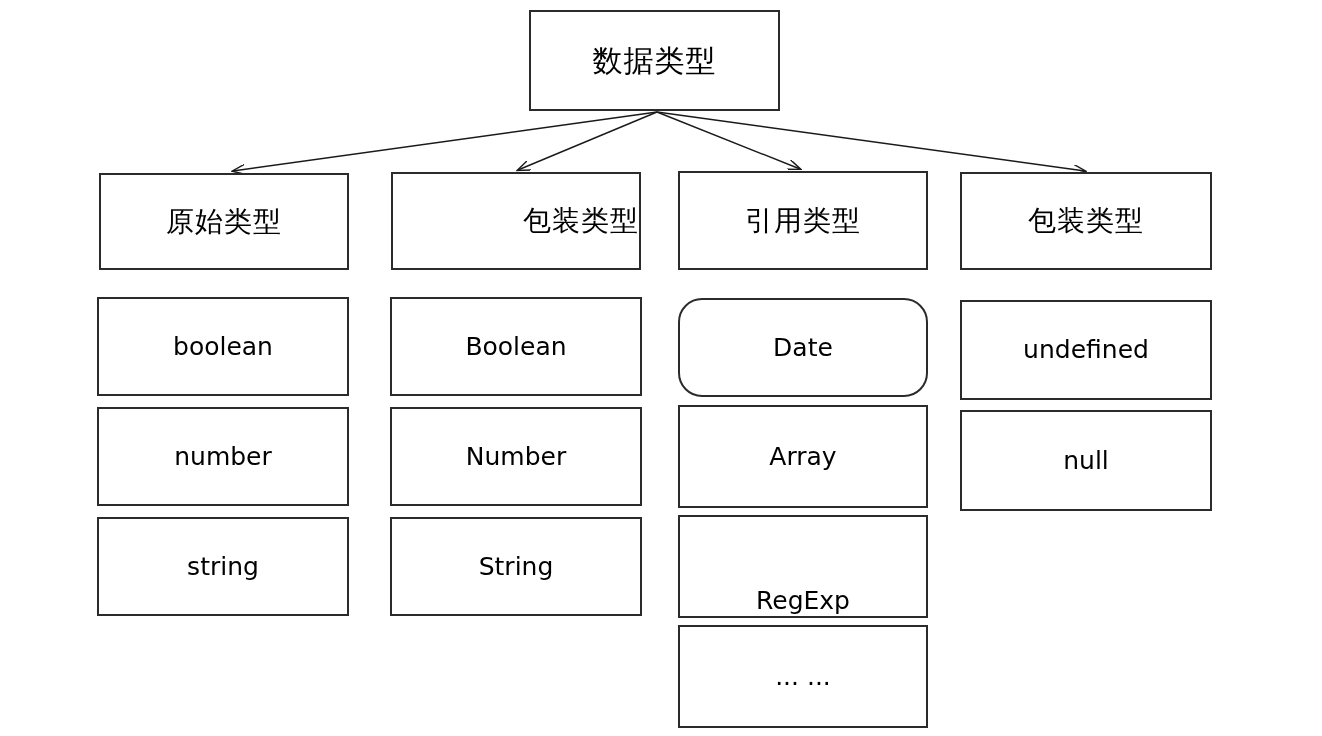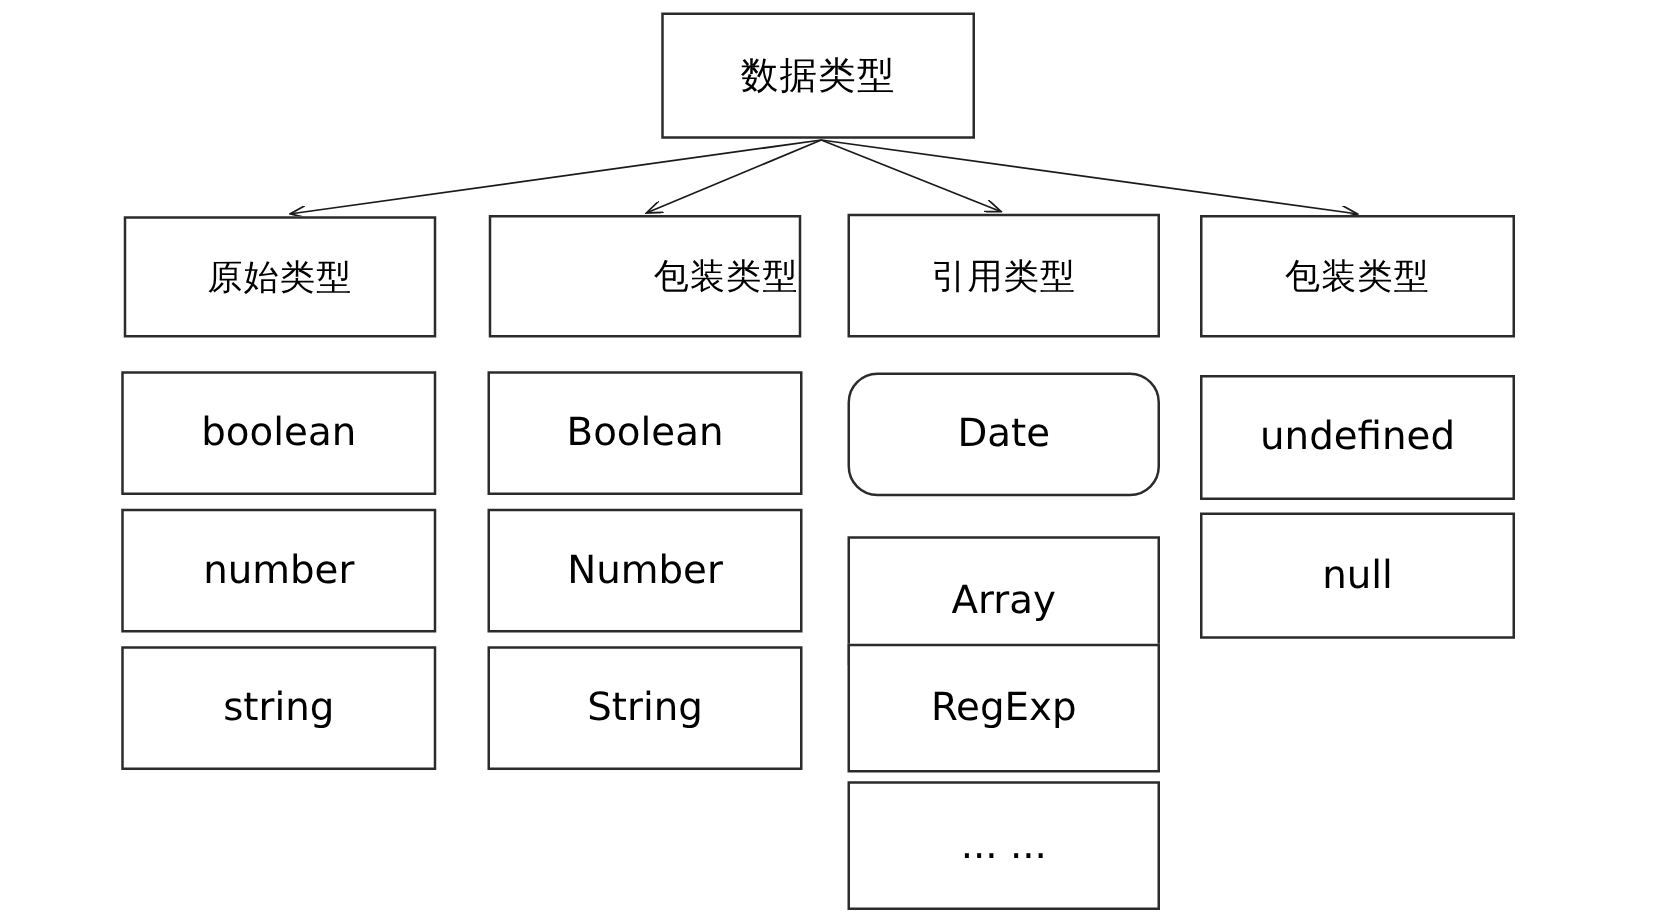--- a/index.html
+++ b/index.html
@@ -39,21 +39,21 @@
   }
   .node-root {
     font-size: 30px;
     letter-spacing: 1px;
   }
   .node-cat {
     font-size: 28px;
     letter-spacing: 1px;
   }
   .node-leaf {
-    font-size: 31px;
+    font-size: 25px;
   }
   .cjk {
     font-family: "DejaVu Sans", "Liberation Sans", sans-serif;
   }
 </style>
 </head>
 <body>
 
 <div id="canvas">
 
@@ -104,24 +104,24 @@
   <div class="node node-leaf" style="left: 390px; top: 407px; width: 252px; height: 99px;">
     <span>Number</span>
   </div>
   <div class="node node-leaf" style="left: 390px; top: 517px; width: 252px; height: 99px;">
     <span>String</span>
   </div>
 
   <div class="node node-leaf" style="left: 678px; top: 298px; width: 250px; height: 99px; border-radius: 24px;">
     <span>Date</span>
   </div>
-  <div class="node node-leaf" style="left: 678px; top: 405px; width: 250px; height: 103px; margin-top: 24px;">
+  <div class="node node-leaf" style="left: 678px; top: 405px; width: 250px; height: 103px;">
     <span>Array</span>
   </div>
-  <div class="node node-leaf" style="left: 678px; top: 515px; width: 250px; height: 103px;">
+  <div class="node node-leaf" style="left: 678px; top: 515px; width: 250px; height: 103px; align-items: flex-end;">
     <span>RegExp</span>
   </div>
   <div class="node node-leaf" style="left: 678px; top: 625px; width: 250px; height: 103px;">
     <span>... ...</span>
   </div>
 
   <div class="node node-leaf" style="left: 960px; top: 300px; width: 252px; height: 100px;">
     <span>undefined</span>
   </div>
   <div class="node node-leaf" style="left: 960px; top: 410px; width: 252px; height: 101px;">

